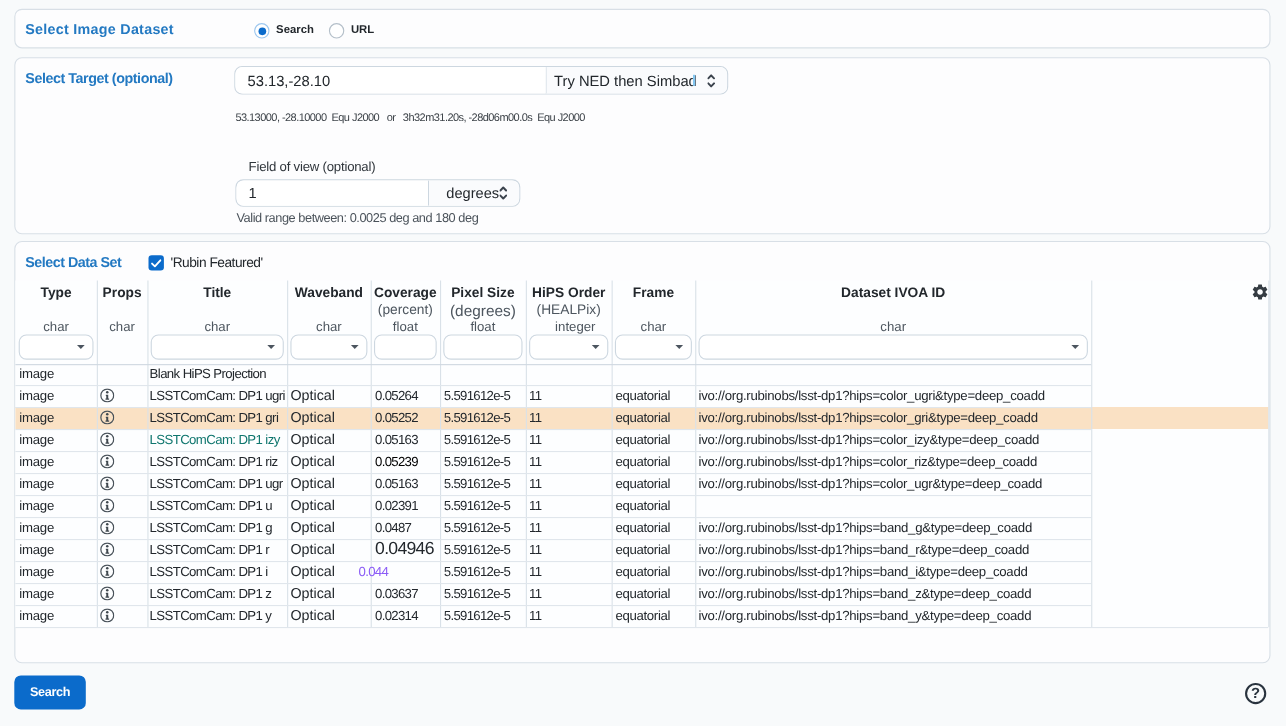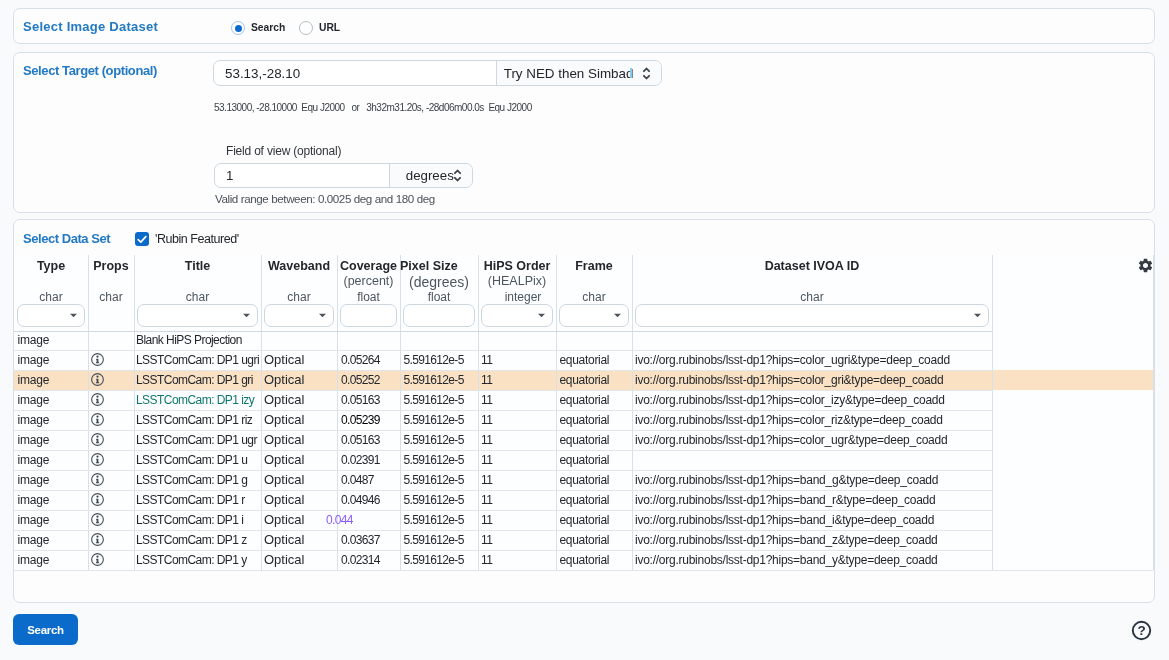--- a/index.html
+++ b/index.html
@@ -91,21 +91,21 @@
 <div class="abs" style="left:250px; top:49px; width:70px; height:23px; border:1px solid #cdd7e0; border-radius:7px; background:#fff;">
 <svg width="9" height="5" viewBox="0 0 9 5" style="position:absolute;right:6px;top:50%;margin-top:-2.2px">
         <path d="M1 0.7 L4.5 4.3 L8 0.7 Z" fill="#4c555f"></path>
       </svg>
 </div>
 <div class="abs" style="left:323px; width:63px; top:4px; text-align:center; font-size:12.5px; color:#22272c; font-weight:600;">Coverage</div>
 <div class="abs" style="left:323px; width:63px; top:19px; text-align:center; font-size:12.5px; color:#4d565f; font-weight:400;">(percent)</div>
 <div class="abs" style="left:323px; width:63px; top:35px; text-align:center; font-size:12px; color:#4d565f;">float</div>
 <div class="abs" style="left:326px; top:49px; width:57px; height:23px; border:1px solid #cdd7e0; border-radius:7px; background:#fff;">
 </div>
-<div class="abs" style="left:386px; width:78px; top:4px; font-size:12.5px; color:#22272c; font-weight:600;">Pixel Size</div>
+<div class="abs" style="left:386px; width:78px; top:4px; text-align:center; font-size:12.5px; color:#22272c; font-weight:600;">Pixel Size</div>
 <div class="abs" style="left:386px; width:78px; top:19px; text-align:center; font-size:14px; color:#4d565f; font-weight:400;">(degrees)</div>
 <div class="abs" style="left:386px; width:78px; top:35px; text-align:center; font-size:12px; color:#4d565f;">float</div>
 <div class="abs" style="left:389px; top:49px; width:72px; height:23px; border:1px solid #cdd7e0; border-radius:7px; background:#fff;">
 </div>
 <div class="abs" style="left:464px; width:78px; top:4px; text-align:center; font-size:12.5px; color:#22272c; font-weight:600;">HiPS Order</div>
 <div class="abs" style="left:464px; width:78px; top:19px; text-align:center; font-size:12.5px; color:#4d565f; font-weight:400;">(HEALPix)</div>
 <div class="abs" style="left:464px; width:78px; top:35px; text-align:center; font-size:12px; color:#4d565f;padding-left:12px;">integer</div>
 <div class="abs" style="left:467px; top:49px; width:72px; height:23px; border:1px solid #cdd7e0; border-radius:7px; background:#fff;">
 <svg width="9" height="5" viewBox="0 0 9 5" style="position:absolute;right:6px;top:50%;margin-top:-2.2px">
         <path d="M1 0.7 L4.5 4.3 L8 0.7 Z" fill="#4c555f"></path>
@@ -244,21 +244,21 @@
 <div class="abs" style="left:3.5px; top:235px; width:70.5px; height:20px; line-height:20px; font-size:12px; letter-spacing:-0.2px; color:#22272c; white-space:nowrap; overflow:hidden;">image</div>
 <div class="abs" style="left:77px; top:238px;">
       <svg width="13" height="13" viewBox="0 0 13 13" style="display:block">
         <circle cx="6.5" cy="6.5" r="5.85" fill="none" stroke="#49525a" stroke-width="1.15"></circle>
         <circle cx="6.5" cy="3.6" r="1.15" fill="#40484f"></circle>
         <path d="M5.2 5.8 H7.4 V9.2 H8.2 V10.3 H4.9 V9.2 H5.6 V6.9 H5.2 Z" fill="#40484f"></path>
       </svg>
     </div>
 <div class="abs" style="left:122px; top:235px; width:125px; height:20px; line-height:20px; font-size:12px; letter-spacing:-0.55px; color:#22272c; white-space:nowrap; overflow:hidden;">LSSTComCam: DP1 r</div>
 <div class="abs" style="left:250px; top:235px; width:73px; height:20px; line-height:20px; font-size:13px; letter-spacing:0; color:#22272c; white-space:nowrap; overflow:hidden;">Optical</div>
-<div class="abs" style="left:327px; top:235px; width:59px; height:20px; line-height:20px; font-size:12px; letter-spacing:-0.65px; color:#22272c; white-space:nowrap; overflow:hidden;">0.04946</div>
+<div class="abs" style="left:327px; top:235px; width:59px; height:20px; line-height:20px; font-size:16px; letter-spacing:-0.65px; color:#22272c; white-space:nowrap; overflow:hidden;">0.04946</div>
 <div class="abs" style="left:389.5px; top:235px; width:74.5px; height:20px; line-height:20px; font-size:12px; letter-spacing:-0.65px; color:#22272c; white-space:nowrap; overflow:hidden;">5.591612e-5</div>
 <div class="abs" style="left:467px; top:235px; width:75px; height:20px; line-height:20px; font-size:12px; letter-spacing:-0.65px; color:#22272c; white-space:nowrap; overflow:hidden;">11</div>
 <div class="abs" style="left:545.5px; top:235px; width:72.5px; height:20px; line-height:20px; font-size:12px; letter-spacing:-0.3px; color:#22272c; white-space:nowrap; overflow:hidden;">equatorial</div>
 <div class="abs" style="left:621px; top:235px; width:357px; height:20px; line-height:20px; font-size:12px; letter-spacing:-0.25px; color:#22272c; white-space:nowrap; overflow:hidden;">ivo://org.rubinobs/lsst-dp1?hips=band_r&amp;type=deep_coadd</div>
 <div class="abs" style="left:3.5px; top:255px; width:70.5px; height:20px; line-height:20px; font-size:12px; letter-spacing:-0.2px; color:#22272c; white-space:nowrap; overflow:hidden;">image</div>
 <div class="abs" style="left:77px; top:258px;">
       <svg width="13" height="13" viewBox="0 0 13 13" style="display:block">
         <circle cx="6.5" cy="6.5" r="5.85" fill="none" stroke="#49525a" stroke-width="1.15"></circle>
         <circle cx="6.5" cy="3.6" r="1.15" fill="#40484f"></circle>
         <path d="M5.2 5.8 H7.4 V9.2 H8.2 V10.3 H4.9 V9.2 H5.6 V6.9 H5.2 Z" fill="#40484f"></path>

